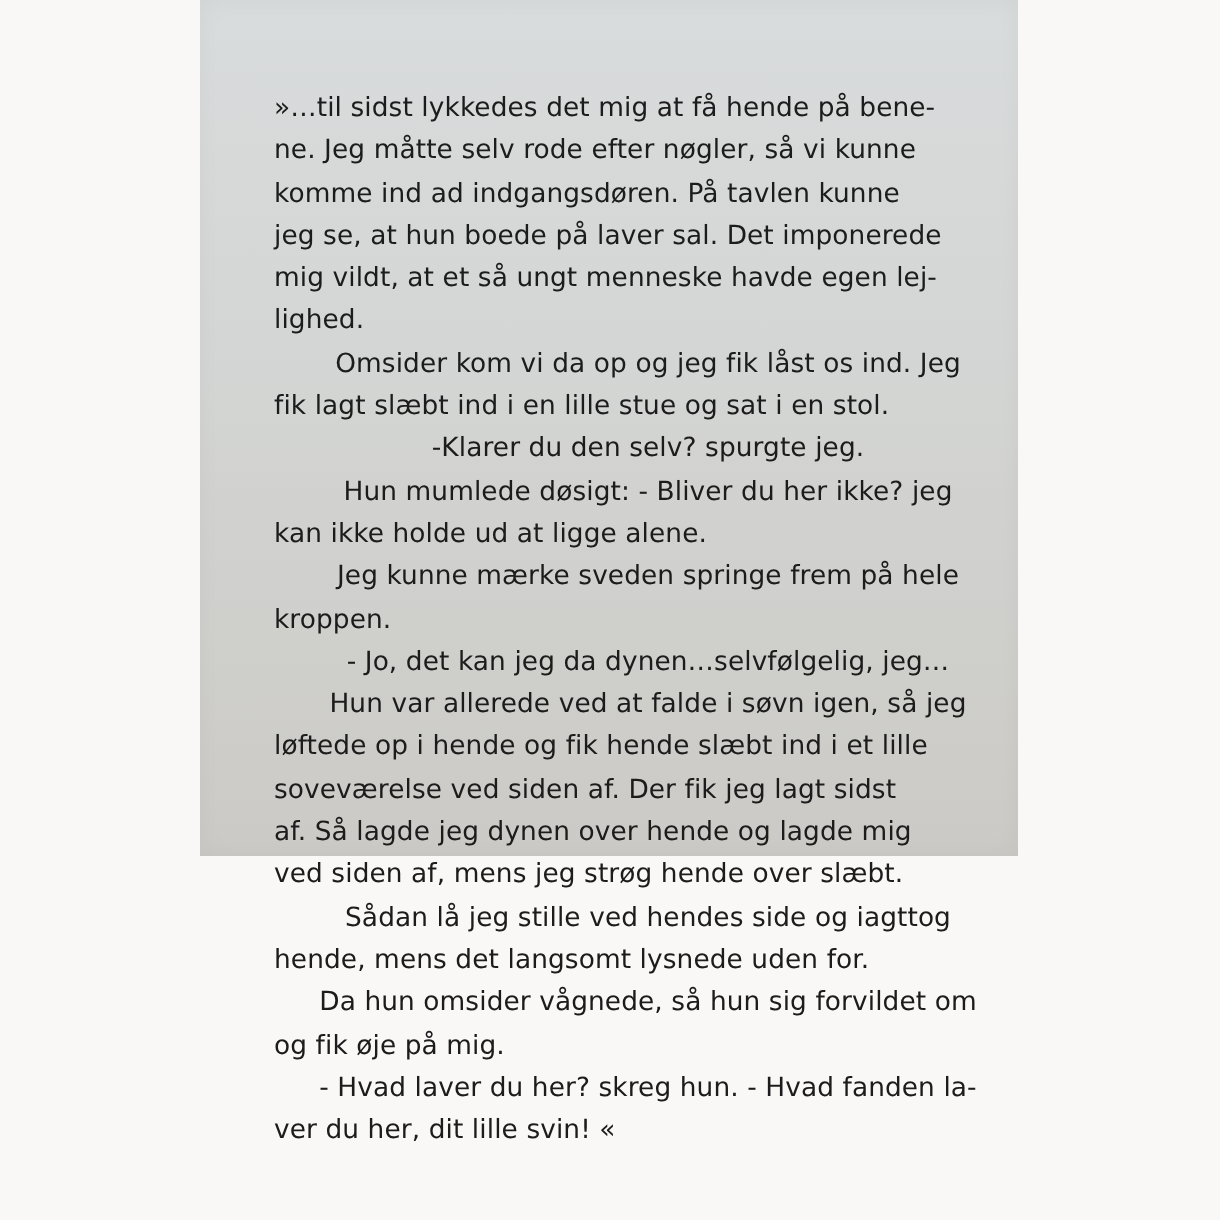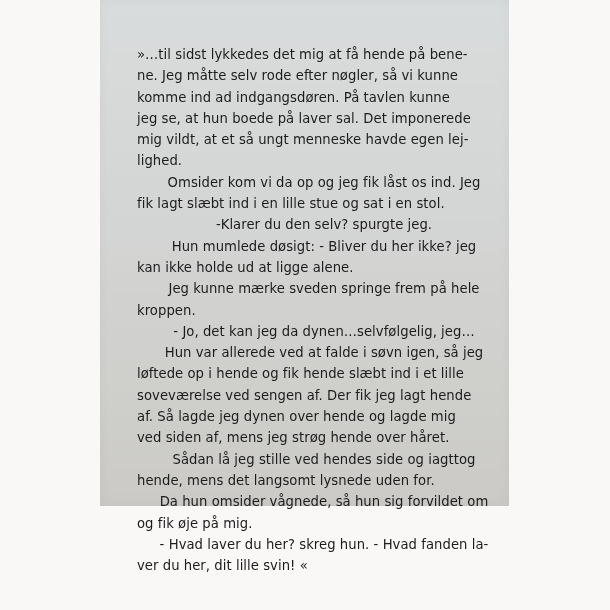--- a/index.html
+++ b/index.html
@@ -8,21 +8,21 @@
       width: 610px;
       height: 610px;
       background: #faf7f7;
       overflow: hidden;
     }
     .page {
       position: absolute;
       left: 100px;
       top: 0;
       width: 409px;
-      height: 506px;
+      height: 428px;
       background: linear-gradient(180deg, #d9dcdc 0%, #d4d6d5 40%, #cfcfcc 75%, #cbcac6 100%);
       box-shadow: inset 0 0 12px rgba(0,0,0,0.04);
     }
     .text {
       position: absolute;
       left: 37px;
       top: 44px;
       width: 360px;
       font-family: "DejaVu Sans", sans-serif;
       font-size: 13.2px;
@@ -53,23 +53,23 @@
     <span class="line indent">Omsider kom vi da op og jeg fik låst os ind. Jeg</span>
     <span class="line">fik lagt slæbt ind i en lille stue og sat i en stol.</span>
     <span class="line indent">-Klarer du den selv? spurgte jeg.</span>
     <span class="line indent">Hun mumlede døsigt: - Bliver du her ikke? jeg</span>
     <span class="line">kan ikke holde ud at ligge alene.</span>
     <span class="line indent">Jeg kunne mærke sveden springe frem på hele</span>
     <span class="line">kroppen.</span>
     <span class="line indent">- Jo, det kan jeg da dynen…selvfølgelig, jeg…</span>
     <span class="line indent">Hun var allerede ved at falde i søvn igen, så jeg</span>
     <span class="line">løftede op i hende og fik hende slæbt ind i et lille</span>
-    <span class="line">soveværelse ved sengen af. Der fik jeg lagt hende</span>
+    <span class="line">soveværelse ved siden af. Der fik jeg lagt sidst</span>
     <span class="line">af. Så lagde jeg dynen over hende og lagde mig</span>
-    <span class="line">ved siden af, mens jeg strøg hende over håret.</span>
+    <span class="line">ved siden af, mens jeg strøg hende over slæbt.</span>
     <span class="line indent">Sådan lå jeg stille ved hendes side og iagttog</span>
     <span class="line">hende, mens det langsomt lysnede uden for.</span>
     <span class="line indent">Da hun omsider vågnede, så hun sig forvildet om</span>
     <span class="line">og fik øje på mig.</span>
     <span class="line indent">- Hvad laver du her? skreg hun. - Hvad fanden la-</span>
     <span class="line">ver du her, dit lille svin! «</span>
   </div>
 </div>
 
 </body></html>

